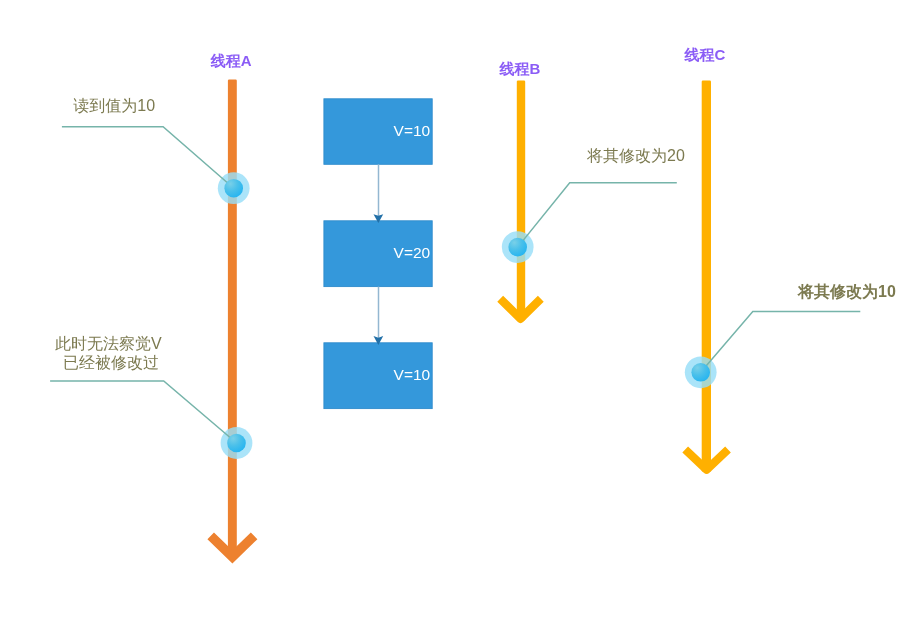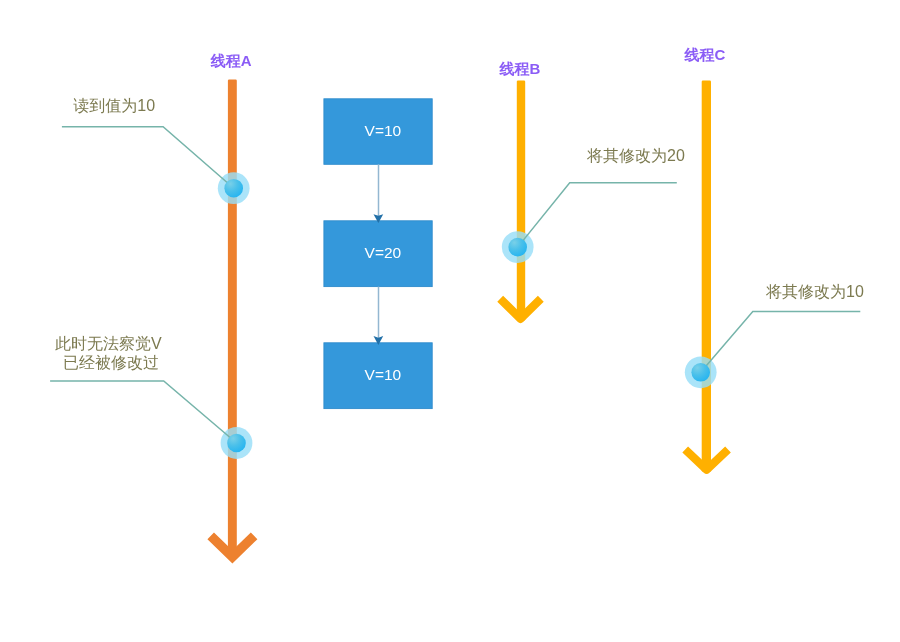--- a/index.html
+++ b/index.html
@@ -5,21 +5,21 @@
 <style>
   html,body{margin:0;padding:0;}
   body{width:900px;height:642px;background:#ffffff;overflow:hidden;
        font-family:"Liberation Sans","DejaVu Sans",sans-serif;
        -webkit-font-smoothing:antialiased;}
   #stage{position:relative;width:900px;height:642px;background:#ffffff;}
   svg.canvas{position:absolute;left:0;top:0;width:900px;height:642px;}
   .lbl{position:absolute;white-space:pre;transform:translateZ(0);-webkit-font-smoothing:antialiased;}
   .thread-title{color:#8b5cf6;font-weight:bold;font-size:15px;line-height:20px;}
   .note{color:#7C7A50;font-size:16px;line-height:19.7px;}
-  .box-label{color:#ffffff;font-size:15.5px;width:118px;text-align:center;}
+  .box-label{color:#ffffff;font-size:15.5px;width:118px;text-align:center;padding-left:29px;}
 </style>
 </head>
 <body>
 
 <div id="stage">
 
   <svg class="canvas" viewBox="0 0 900 642">
     <defs>
       <radialGradient id="dotGrad" cx="32%" cy="26%" r="88%">
         <stop offset="0%" stop-color="#79D0E8"></stop>
@@ -76,19 +76,19 @@
   </svg>
 
   <div class="lbl thread-title" style="left:210.7px;top:51px;">线程A</div>
   <div class="lbl thread-title" style="left:499.5px;top:59px;">线程B</div>
   <div class="lbl thread-title" style="left:684.5px;top:45px;">线程C</div>
 
   <div class="lbl note" style="left:73.3px;top:96.2px;">读到值为10</div>
   <div class="lbl note" style="left:55px;top:333.7px;">此时无法察觉V</div>
   <div class="lbl note" style="left:63px;top:353.4px;">已经被修改过</div>
   <div class="lbl note" style="left:587px;top:146px;">将其修改为20</div>
-  <div class="lbl note" style="left:766px;top:282px;">将其修改为10</div>
+  <div class="lbl note" style="left:798px;top:282px;font-weight:bold;">将其修改为10</div>
 
   <div class="lbl box-label" style="left:323.9px;top:122px;">V=10</div>
   <div class="lbl box-label" style="left:323.9px;top:244px;">V=20</div>
   <div class="lbl box-label" style="left:323.9px;top:366px;">V=10</div>
 
 </div>
 
 </body></html>

